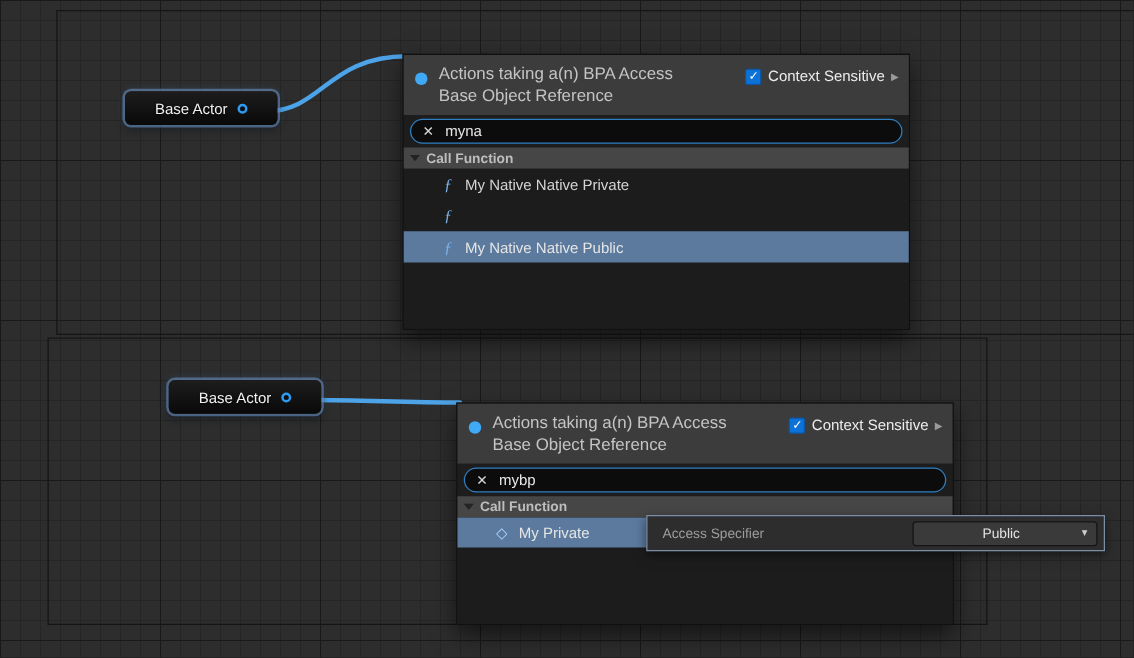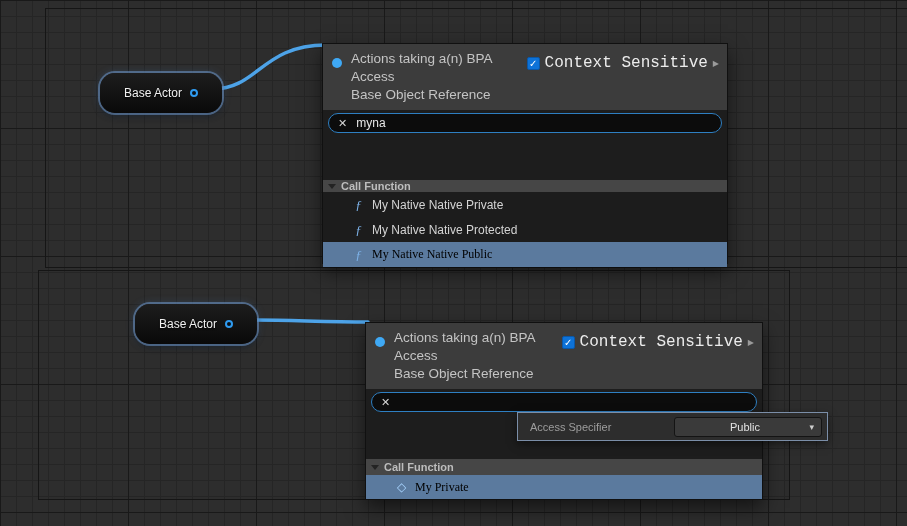--- a/index.html
+++ b/index.html
@@ -16,24 +16,24 @@
     background-size:128px 128px,128px 128px,16px 16px,16px 16px;
   }
 
   .wires{ position:absolute; left:0; top:0; z-index:1; }
   .wire{ fill:none; stroke:#4da3e8; stroke-width:3.5; stroke-linecap:round; }
 
   .panel-edge{ position:absolute; border:1px solid #151515; pointer-events:none; z-index:0; }
 
   
   .bp-node{
-    position:absolute; z-index:2; height:40px;
+    position:absolute; z-index:2; height:27px;
     display:flex; align-items:center; justify-content:center; gap:8px;
     background:linear-gradient(#1d1d1d,#090909);
-    border-radius:15px;
+    border-radius:5px;
     box-shadow:0 0 0 2px rgba(110,150,200,.55), 0 0 8px rgba(90,140,200,.35), 0 3px 6px rgba(0,0,0,.6);
   }
   .node-label{ color:#f0f0f0; font-size:12px; text-shadow:0 1px 2px #000; }
   .pin{
     width:8px; height:8px; border:2.5px solid #2f9bf0; border-radius:50%;
     background:#0a0f14; flex:0 0 auto;
   }
 
   
   .menu{
@@ -42,52 +42,52 @@
     box-shadow:0 8px 18px rgba(0,0,0,.55);
   }
   .menu-header{ background:#3c3c3c; padding:6px 8px 6px 6px; display:flex; align-items:flex-start; }
   .header-dot{ width:10px; height:10px; border-radius:50%; background:#3fa9f5; margin:8px 9px 0 3px; flex:0 0 auto; }
   .menu-title{ flex:1; color:#c4c4c4; font-size:13.5px; line-height:18px; }
   .ctx{ display:flex; align-items:center; gap:5px; margin-top:4px; flex:0 0 auto; }
   .checkbox{
     width:13px; height:13px; background:#0d72d8; border:1px solid #0a57a8; border-radius:2px;
     color:#fff; font-size:10px; line-height:11px; text-align:center; font-weight:bold;
   }
-  .ctx-label{ color:#ececec; font-size:16px;font-family:Liberation Mono, monospace; }
+  .ctx-label{ color:#ececec; font-size:12px; }
   .chev-right{ color:#9a9a9a; font-size:8px; }
 
   .search-row{ padding:3px 5px; background:#1d1d1d; }
   .search-box{
     height:20px; border:1px solid #2e7fc2; border-radius:10px; background:#0c0c0c;
     display:flex; align-items:center; padding:0 9px; gap:9px;
   }
   .clear-icon{ color:#d6d6d6; font-size:11px; font-weight:bold; }
   .search-input{
     flex:1; background:transparent; border:none; outline:none;
     color:#e8e8e8; font-size:12px; font-family:inherit;
   }
 
-  .cat-row{ height:17px; background:#464646; display:flex; align-items:center; gap:5px; padding:0 5px;margin-top:44px; }
+  .cat-row{ height:17px; background:#464646; display:flex; align-items:center; gap:5px; padding:0 5px; }
   .cat-tri{ width:0; height:0; border-left:4px solid transparent; border-right:4px solid transparent; border-top:5px solid #232323; }
   .cat-label{ color:#bdbdbd; font-size:11px; font-weight:bold; }
 
   .list{ flex:1; display:flex; flex-direction:column; background:#1c1c1c; }
   .row{ height:25px; display:flex; align-items:center; gap:8px; padding-left:30px; }
   .row.selected{ background:#5b7a9e; }
   .fn-icon{
     color:#7db2e8; font-size:13px; font-style:italic;
     font-family:"Liberation Serif","DejaVu Serif",serif; width:11px; text-align:center;
   }
   .bp-icon{ color:#a8d4ff; font-size:12px; font-style:normal; }
   .row-label{ color:#d4d4d4; font-size:12px; }
-  .row.selected .row-label{ color:#000000;font-family:Liberation Serif, serif; }
+  .row.selected .row-label{ color:#e5e5e5; }
 
   
   .inline-panel{
-    position:absolute; left:517px; top:412px; width:311px; height:29px; z-index:4;
+    position:absolute; left:517px; top:412px; width:367px; height:29px; z-index:4;
     background:#2d2d2d; border:1px solid #7b8ea8;
     display:flex; align-items:center; justify-content:space-between;
     padding:0 5px 0 12px; box-shadow:0 3px 8px rgba(0,0,0,.5);
   }
   .inline-label{ color:#9d9d9d; font-size:11px; }
   .dropdown{
     width:148px; height:20px; background:#3a3a3a; border:1px solid #141414; border-radius:3px;
     display:flex; align-items:center; justify-content:space-between; padding:0 7px;
   }
   .dropdown-value{ color:#e2e2e2; font-size:11px;padding-left:48px; }
@@ -139,21 +139,20 @@
       <span class="cat-tri"></span>
       <span class="cat-label">Call Function</span>
     </div>
     <div class="list">
       <div class="row">
         <span class="fn-icon">ƒ</span>
         <span class="row-label">My Native Native Private</span>
       </div>
       <div class="row">
         <span class="fn-icon">ƒ</span>
-        <span class="row-label">My Native Native Protected</span>
       </div>
       <div class="row selected">
         <span class="fn-icon">ƒ</span>
         <span class="row-label">My Native Native Public</span>
       </div>
     </div>
   </div>
 
   <div class="menu" style="left:365px;top:322px;width:398px;height:178px;">
     <div class="menu-header">
@@ -164,20 +163,21 @@
       </div>
       <div class="ctx">
         <span class="checkbox">✓</span>
         <span class="ctx-label">Context Sensitive</span>
         <span class="chev-right">▶</span>
       </div>
     </div>
     <div class="search-row">
       <div class="search-box">
         <span class="clear-icon">✕</span>
+        <input class="search-input" value="mybp" style="">
       </div>
     </div>
     <div class="cat-row">
       <span class="cat-tri"></span>
       <span class="cat-label">Call Function</span>
     </div>
     <div class="list">
       <div class="row selected" style="height:24px;">
         <span class="fn-icon bp-icon">◇</span>
         <span class="row-label">My Private</span>

